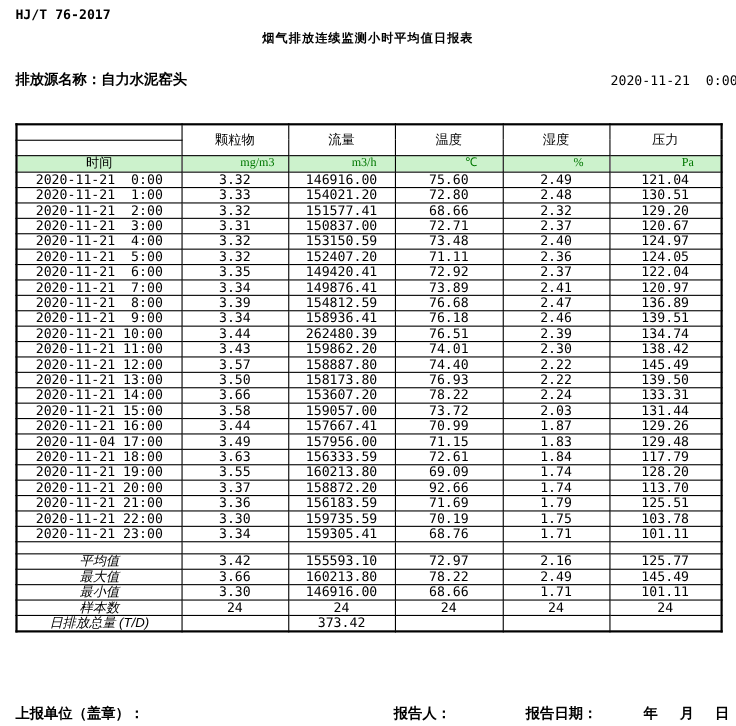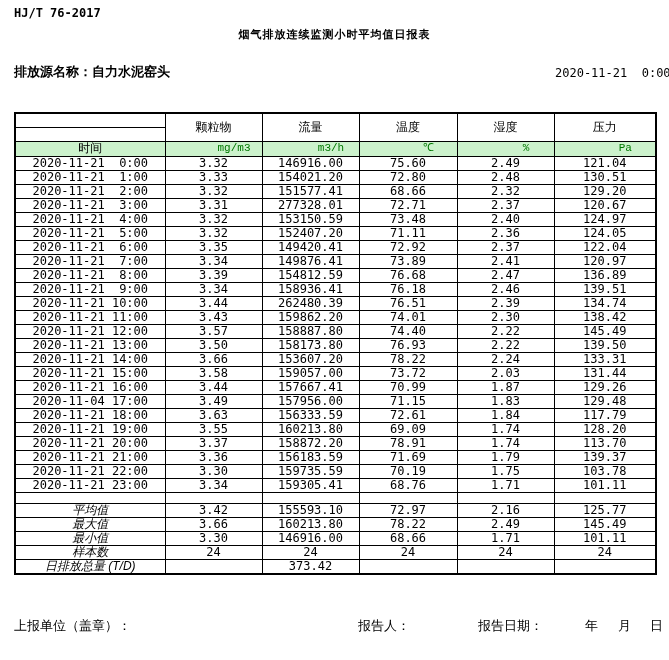--- a/index.html
+++ b/index.html
@@ -38,31 +38,31 @@
     border:1px solid var(--border);
     text-align:center; vertical-align:middle;
     font-size:12px; line-height:13px; height:14px;
     padding:0 2px; overflow:hidden; white-space:pre;
   }
   td.hdr-spacer { height:13px; }
   td.col-head { font-size:13px; }
   tr.unit-row td { background:var(--green); height:15px; }
   tr.unit-row td.unit {
     color:var(--unit-green);
-    font-family:Liberation Mono, monospace; font-size:11px;padding-left:43px;
+    font-family:Liberation Serif, serif; font-size:11px;padding-left:43px;
   }
   td.num, td.time-cell { font-family:"DejaVu Sans Mono","Liberation Mono",monospace; font-size:12px; }
   tr.spacer-row td { height:11px; }
   td.sum-label { font-size:12px;font-style:italic; }
 
   .note-line {
     position:absolute; left:14px; top:615px;
     font-size:12px; font-weight:bold;
   }
-  .sign-line { position:absolute; left:0; top:617px; width:669px; height:18px; font-size:13px; font-weight:normal; }
+  .sign-line { position:absolute; left:0; top:640px; width:669px; height:18px; font-size:13px; font-weight:bold; }
   .sign-line span { position:absolute; white-space:nowrap; }
   .lbl-unit   { left:14px; }
   .lbl-resp   { left:215px;margin-top:48px; }
   .lbl-report { left:345px;margin-left:13px; }
   .lbl-date   { left:478px; }
   .lbl-year   { left:585px; }
   .lbl-month  { left:618px; }
   .lbl-day    { left:650px; }
 </style>
 </head>
@@ -129,21 +129,21 @@
           <td class="time-cell">2020-11-21  2:00</td>
           <td class="num">3.32</td>
           <td class="num">151577.41</td>
           <td class="num">68.66</td>
           <td class="num">2.32</td>
           <td class="num">129.20</td>
         </tr>
         <tr>
           <td class="time-cell">2020-11-21  3:00</td>
           <td class="num">3.31</td>
-          <td class="num">277328.01</td>
+          <td class="num">150837.00</td>
           <td class="num">72.71</td>
           <td class="num">2.37</td>
           <td class="num">120.67</td>
         </tr>
         <tr>
           <td class="time-cell">2020-11-21  4:00</td>
           <td class="num">3.32</td>
           <td class="num">153150.59</td>
           <td class="num">73.48</td>
           <td class="num">2.40</td>
@@ -266,31 +266,31 @@
           <td class="num">3.55</td>
           <td class="num">160213.80</td>
           <td class="num">69.09</td>
           <td class="num">1.74</td>
           <td class="num">128.20</td>
         </tr>
         <tr>
           <td class="time-cell">2020-11-21 20:00</td>
           <td class="num">3.37</td>
           <td class="num">158872.20</td>
-          <td class="num">78.91</td>
+          <td class="num">92.66</td>
           <td class="num">1.74</td>
           <td class="num">113.70</td>
         </tr>
         <tr>
           <td class="time-cell">2020-11-21 21:00</td>
           <td class="num">3.36</td>
           <td class="num">156183.59</td>
           <td class="num">71.69</td>
           <td class="num">1.79</td>
-          <td class="num">139.37</td>
+          <td class="num">125.51</td>
         </tr>
         <tr>
           <td class="time-cell">2020-11-21 22:00</td>
           <td class="num">3.30</td>
           <td class="num">159735.59</td>
           <td class="num">70.19</td>
           <td class="num">1.75</td>
           <td class="num">103.78</td>
         </tr>
         <tr>

